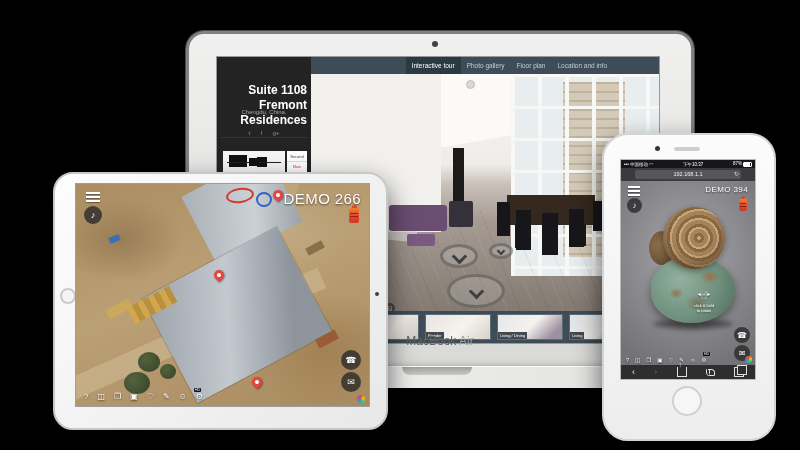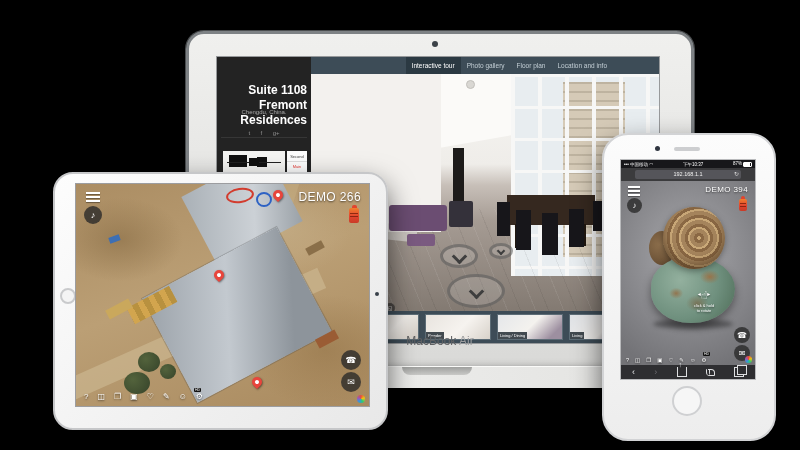--- a/index.html
+++ b/index.html
@@ -80,21 +80,21 @@
   .t1{background:linear-gradient(135deg,#c8c2bb,#eceae6);}
   .t2{background:linear-gradient(135deg,#d9d3cc,#f2efeb 60%,#cfc8c0);}
   .t3{background:linear-gradient(135deg,#e8e4df,#f6f3ef 55%,#d8d2ca);}
   .t4{background:linear-gradient(135deg,#e5e7ea,#f4f2ee 50%,#9d8fa0 85%);}
   .t5{background:linear-gradient(135deg,#dfe2e6,#f1efec 55%,#8d7f92 90%);}
   .vt-fs{left:168px;top:246px;width:10px;height:10px;border-radius:50%;
       background:rgba(25,25,25,.55);color:#fff;font-size:5px;line-height:10px;text-align:center;}
   
   .burger{width:14px;}
   .burger div{height:2px;background:#fff;margin-bottom:2px;box-shadow:0 1px 1px rgba(0,0,0,.4);}
-  .demo{color:#fff;font-size:12px;letter-spacing:.4px;text-shadow:0 1px 2px rgba(0,0,0,.6);}
+  .demo{color:#fff;font-size:15px;letter-spacing:.4px;text-shadow:0 1px 2px rgba(0,0,0,.6);}
   .cbtn{border-radius:50%;background:rgba(40,40,40,.78);color:#fff;display:flex;
        align-items:center;justify-content:center;}
   .pin{width:10px;height:10px;background:#e8453c;border-radius:50% 50% 50% 0;
        transform:rotate(-45deg);box-shadow:0 1px 2px rgba(0,0,0,.5);}
   .pin::after{content:"";position:absolute;left:3px;top:3px;width:4px;height:4px;
        border-radius:50%;background:#fff;}
   .ext{background:linear-gradient(180deg,#f07f2e,#e2442e 55%,#c93b27);border-radius:2px;}
   .ext::before{content:"";position:absolute;left:25%;top:-3px;width:50%;height:3px;
        background:#e2442e;border-radius:2px 2px 0 0;}
   .ext::after{content:"";position:absolute;left:1px;right:1px;top:35%;height:1px;

